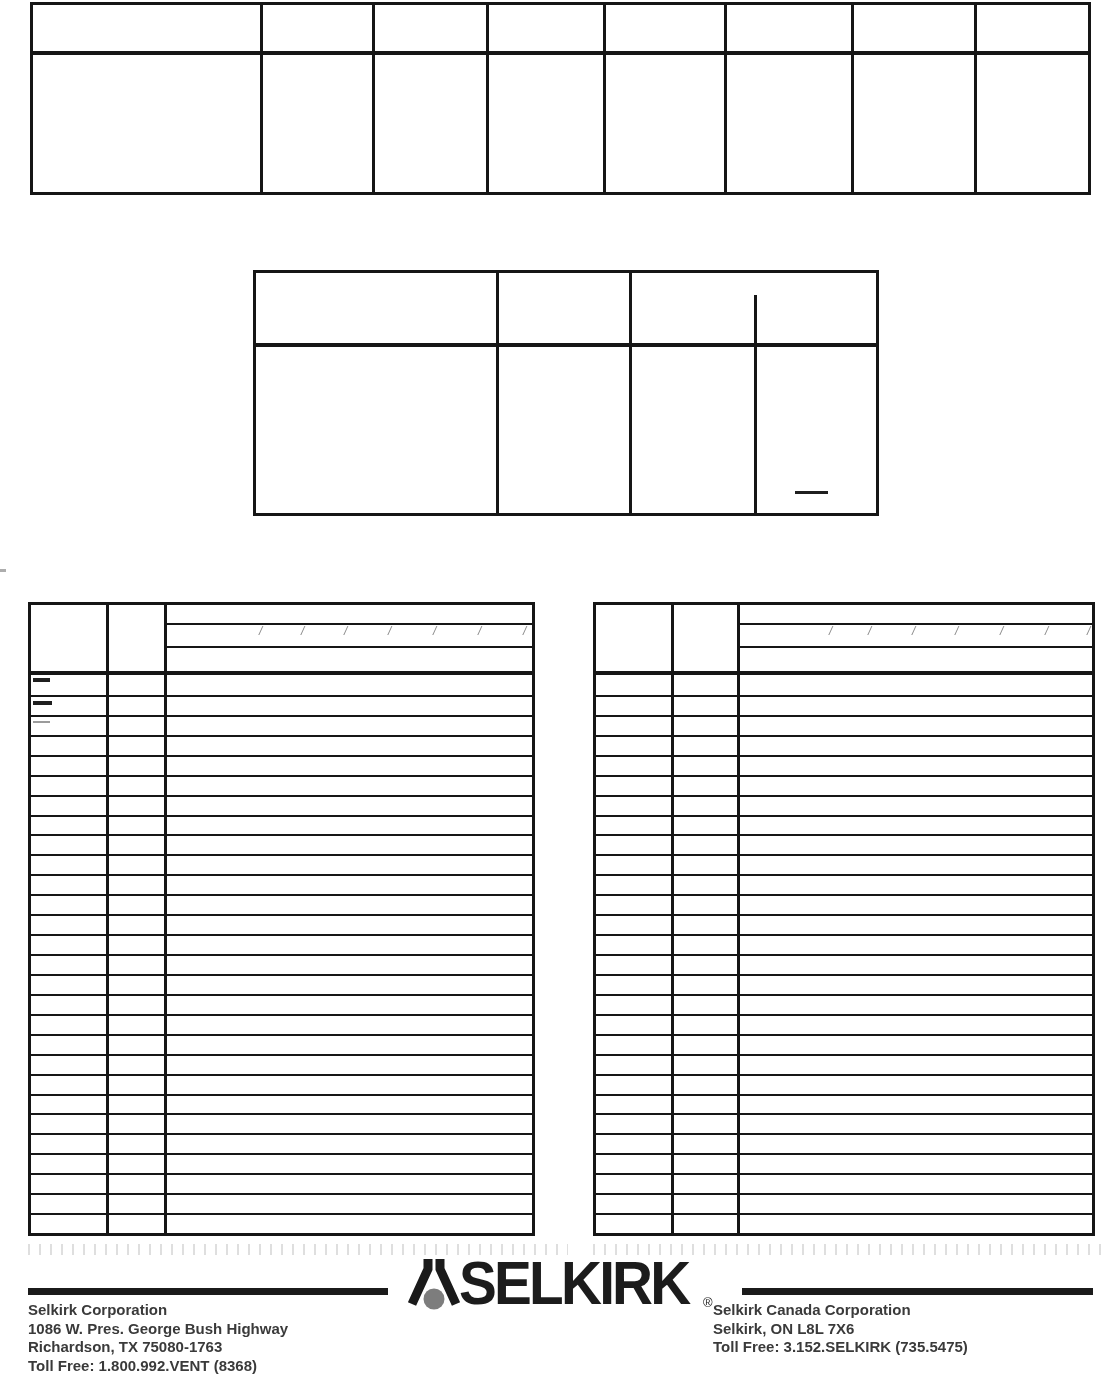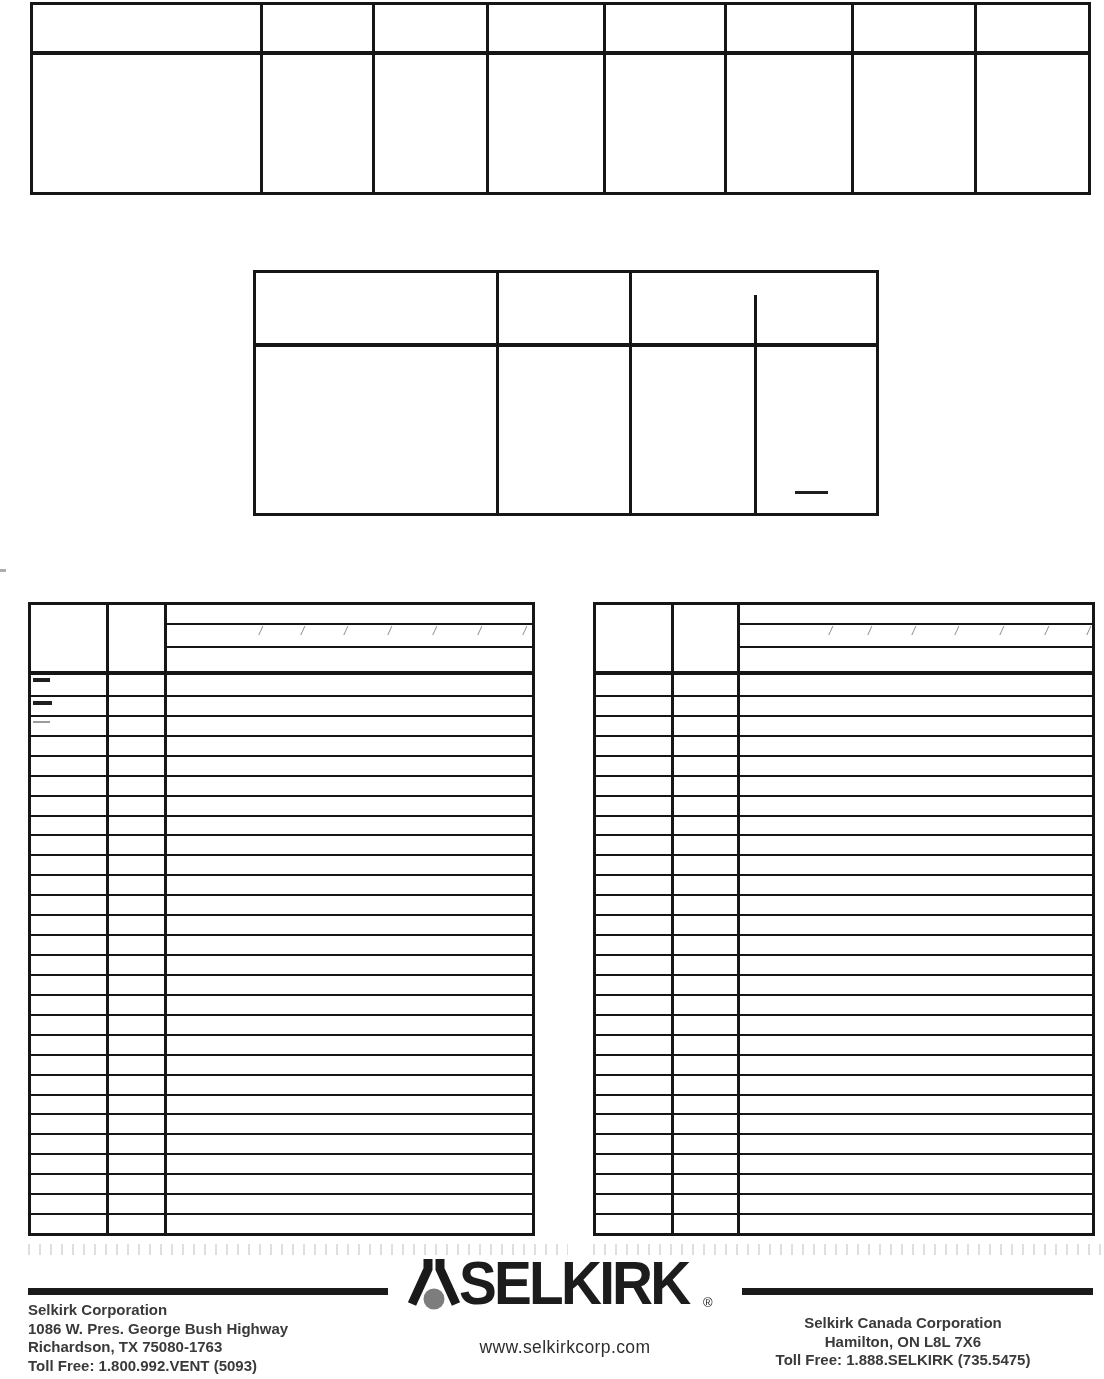--- a/index.html
+++ b/index.html
@@ -7,21 +7,21 @@
   body { background: #ffffff; }
   .page {
     position: relative; width: 1104px; height: 1379px;
     background: #ffffff; overflow: hidden;
     font-family: "Liberation Sans", sans-serif;
   }
   .abs { position: absolute; }
   .bar { position: absolute; height: 7px; background: #1b1b1b; }
   .addr { position: absolute; font-size: 15px; line-height: 18.6px; color: #3a3a3a; font-weight: bold; }
   .addr-left { left: 28px; top: 1301px; width: 360px; text-align: left; }
-  .addr-right { right: 11px; top: 1301px; width: 380px; text-align: center; margin-top: 13px; }
+  .addr-right { right: 11px; top: 1301px; width: 380px; text-align: left; }
   .brand-word {
     position: absolute; left: 459px; top: 1257px;
     font-size: 61px; font-weight: bold; letter-spacing: -3px;
     color: #1c1c1c; line-height: 52px; white-space: nowrap;
     transform: scaleX(0.93); transform-origin: left top;
   }
   .brand-reg { position: absolute; left: 703px; top: 1295px; font-size: 13px; color: #1c1c1c; }
   .website { position: absolute; left: 400px; top: 1337px; width: 330px;
     text-align: center; font-size: 17.5px; letter-spacing: 0.4px; color: #2e2e2e; }
   .tickstrip {
@@ -42,33 +42,32 @@
 
   <div class="abs" style="left:405px; top:1257px; width:310px; height:55px;">
     <svg width="58" height="52" viewBox="0 0 58 52" style="position:absolute; left:0; top:1px;">
       <path d="M23 1 L23 11 L7 46" stroke="#1a1a1a" stroke-width="9" fill="none"></path>
       <path d="M35 1 L35 11 L51 46" stroke="#1a1a1a" stroke-width="9" fill="none"></path>
       <circle cx="29" cy="41" r="10.5" fill="#7d7d7d"></circle>
     </svg>
   </div>
   <div class="brand-word">SELKIRK</div>
   <div class="brand-reg">®</div>
-  <div class="website">www.selkirkcorp.com</div>
 
   <div class="addr addr-left">
     <div>Selkirk Corporation</div>
     <div>1086 W. Pres. George Bush Highway</div>
     <div>Richardson, TX 75080-1763</div>
-    <div>Toll Free: 1.800.992.VENT (5093)</div>
+    <div>Toll Free: 1.800.992.VENT (8368)</div>
   </div>
 
   <div class="addr addr-right">
     <div>Selkirk Canada Corporation</div>
-    <div>Hamilton, ON L8L 7X6</div>
-    <div>Toll Free: 1.888.SELKIRK (735.5475)</div>
+    <div>Selkirk, ON L8L 7X6</div>
+    <div>Toll Free: 3.152.SELKIRK (735.5475)</div>
   </div>
 
 <div style="position: absolute; left: 30px; top: 2px; width: 1061px; height: 193px; box-sizing: border-box; border: 3px solid rgb(22, 22, 22);">
       <div style="position: absolute; left: 227px; top: 0px; width: 3px; height: 100%; background: rgb(22, 22, 22);"></div>
       <div style="position: absolute; left: 339px; top: 0px; width: 3px; height: 100%; background: rgb(22, 22, 22);"></div>
       <div style="position: absolute; left: 453px; top: 0px; width: 3px; height: 100%; background: rgb(22, 22, 22);"></div>
       <div style="position: absolute; left: 570px; top: 0px; width: 3px; height: 100%; background: rgb(22, 22, 22);"></div>
       <div style="position: absolute; left: 691px; top: 0px; width: 3px; height: 100%; background: rgb(22, 22, 22);"></div>
       <div style="position: absolute; left: 818px; top: 0px; width: 3px; height: 100%; background: rgb(22, 22, 22);"></div>
       <div style="position: absolute; left: 941px; top: 0px; width: 3px; height: 100%; background: rgb(22, 22, 22);"></div>

